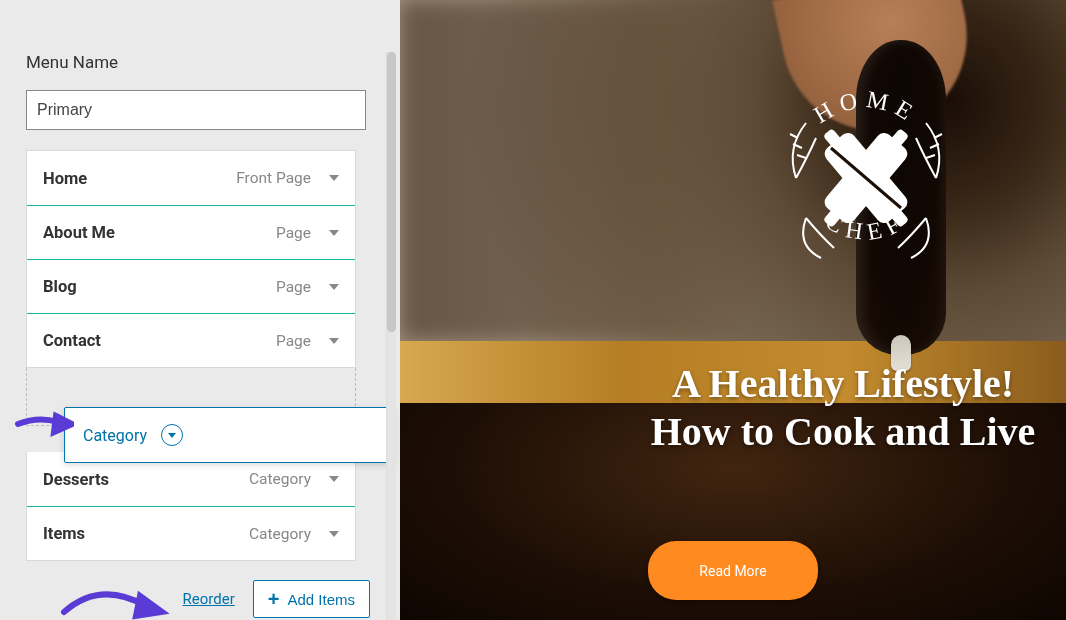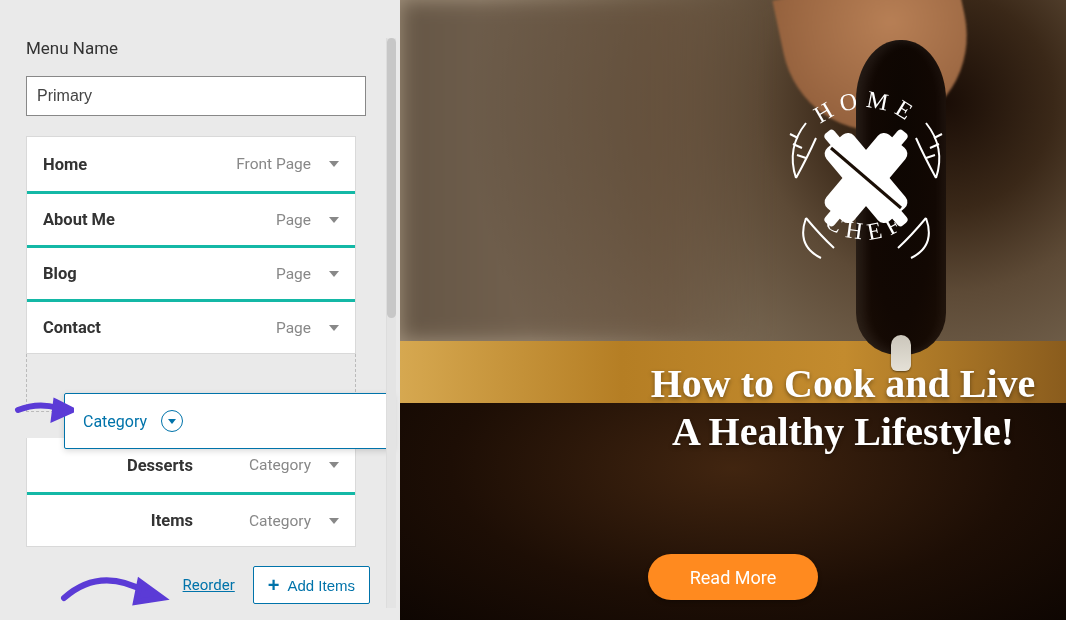--- a/index.html
+++ b/index.html
@@ -2,32 +2,32 @@
 <html><head>
 <meta charset="utf-8">
 <style>
   * { box-sizing: border-box; }
   html, body { margin: 0; padding: 0; font-family: -apple-system, BlinkMacSystemFont, "Segoe UI", Roboto, sans-serif; font-size: 14px; color: #222; }
   body { width: 1066px; height: 620px; overflow: hidden; background: #eee; display: flex; }
 
   
   .sidebar { position: relative; width: 400px; height: 100%; background: #eaeaea; padding: 28px 18px 22px 26px; }
   .sidebar-inner { position: relative; height: 100%; }
-  .menu-name-label { font-size: 17px; font-weight: 400; color: #333; margin: 10px 0 18px 0; }
+  .menu-name-label { font-size: 17px; font-weight: 400; color: #333; margin: 24px 0 18px 0; }
   .menu-name-input {
     width: 340px; height: 40px; font-size: 16px; color: #444;
     padding: 4px 10px; background: #fff;
     border: 1px solid #888; border-radius: 0;
   }
 
   
   .menu-list { width: 330px; margin-top: 20px; border: 1px solid #d9d9d9; }
   .menu-item {
     height: 54px; padding: 0 16px; display: flex; align-items: center;
-    background: #fff; border-top: 3px solid #14b8a6; gap: 8px;
+    background: #fff; border-top: 1px solid #14b8a6; gap: 8px;
   }
   .menu-item:first-child { border-top: none; }
   .menu-item .label { font-weight: 700; font-size: 16.5px; color: #333; flex: 1; }
   .menu-item .type  { color: #888; font-size: 15.5px; margin-left: 48px; }
   .menu-item .caret { width: 0; height: 0; border-left: 5px solid transparent; border-right: 5px solid transparent; border-top: 6px solid #888; margin-left: 10px; }
 
   
   .drag-placeholder { width: 330px; height: 58px; margin-top: 0;
     border: 1px dashed #bbb; border-top: none; }
 
@@ -46,21 +46,21 @@
     display: flex; align-items: center; justify-content: center;
     margin-left: 6px;
   }
   .dragged-item .caret-circle::before {
     content: ""; width: 0; height: 0;
     border-left: 4px solid transparent; border-right: 4px solid transparent;
     border-top: 5px solid #0073aa;
   }
 
   
-  .menu-list.second { margin-top: 26px; border-top: none; text-align: right; }
+  .menu-list.second { margin-top: 26px; border-top: none; }
 
   
   .actions { position: absolute; left: 0; right: 0; bottom: 0; height: 46px;
              display: flex; align-items: center; justify-content: flex-end;
              gap: 18px; padding-right: 12px; }
   .reorder-link { color: #0073aa; font-size: 15px; text-decoration: underline; cursor: pointer; }
   .add-items-btn {
     border: 1px solid #0073aa; color: #0073aa; background: #fff;
     padding: 8px 14px; font-size: 15px; display: flex; align-items: center;
     gap: 8px; cursor: pointer; border-radius: 2px;
@@ -123,22 +123,22 @@
   
   .headline { position: absolute; right: 0; left: 220px; top: 360px;
               font-family: "Georgia", "Times New Roman", serif;
               font-weight: 700; color: #fff; font-size: 40px; line-height: 1.2;
               text-align: center; text-shadow: 0 2px 4px rgba(0,0,0,.4); }
   .headline span { display: block; }
 
   
   .cta {
     position: absolute; left: 50%; transform: translateX(-50%); bottom: 20px;
-    width: 170px; height: 46px; border-radius: 28px;
-    background: #ff8a1f; color: #fff; font-size: 18px;
+    width: 170px; height: 59px; border-radius: 28px;
+    background: #ff8a1f; color: #fff; font-size: 14px;
     display: flex; align-items: center; justify-content: center;
     font-weight: 400; box-shadow: 0 2px 4px rgba(0,0,0,.3);
     cursor: pointer;
   }
 
 </style>
 </head>
 <body>
 
 <div class="sidebar">
@@ -253,18 +253,18 @@
         <rect x="94" y="40" width="12" height="16" rx="4" fill="#fff" transform="rotate(-40 100 100)"></rect>
         <rect x="94" y="144" width="12" height="16" rx="4" fill="#fff" transform="rotate(-40 100 100)"></rect>
         <line x1="65" y1="70" x2="135" y2="130" stroke="#1a0e05" stroke-width="3"></line>
       </g>
       <text class="logo-text-top"><textPath href="#arcTop" startOffset="50%" text-anchor="middle">HOME</textPath></text>
       <text class="logo-text-bot"><textPath href="#arcBot" startOffset="50%" text-anchor="middle">CHEF</textPath></text>
     </svg>
   </div>
 
   <div class="headline">
+    <span>A Healthy Lifestyle!</span>
     <span>How to Cook and Live</span>
-    <span>A Healthy Lifestyle!</span>
   </div>
 
   <div class="cta">Read More</div>
 </div>
 
 </body></html>

